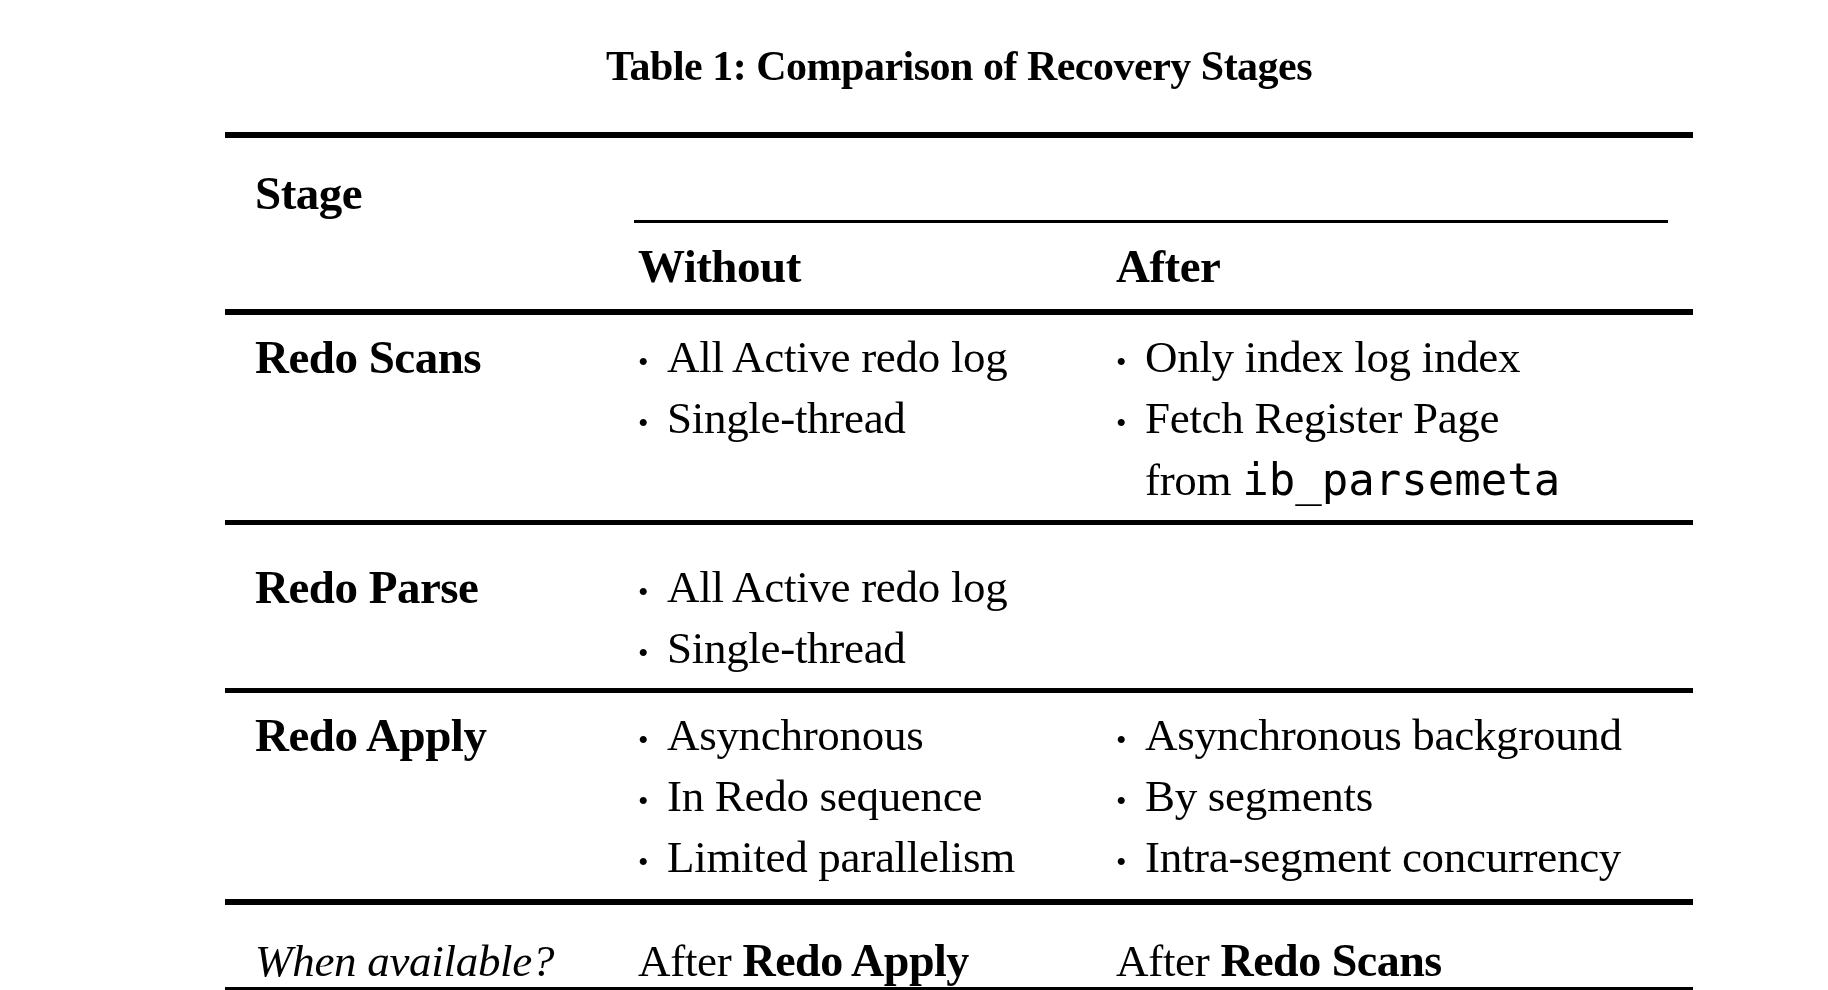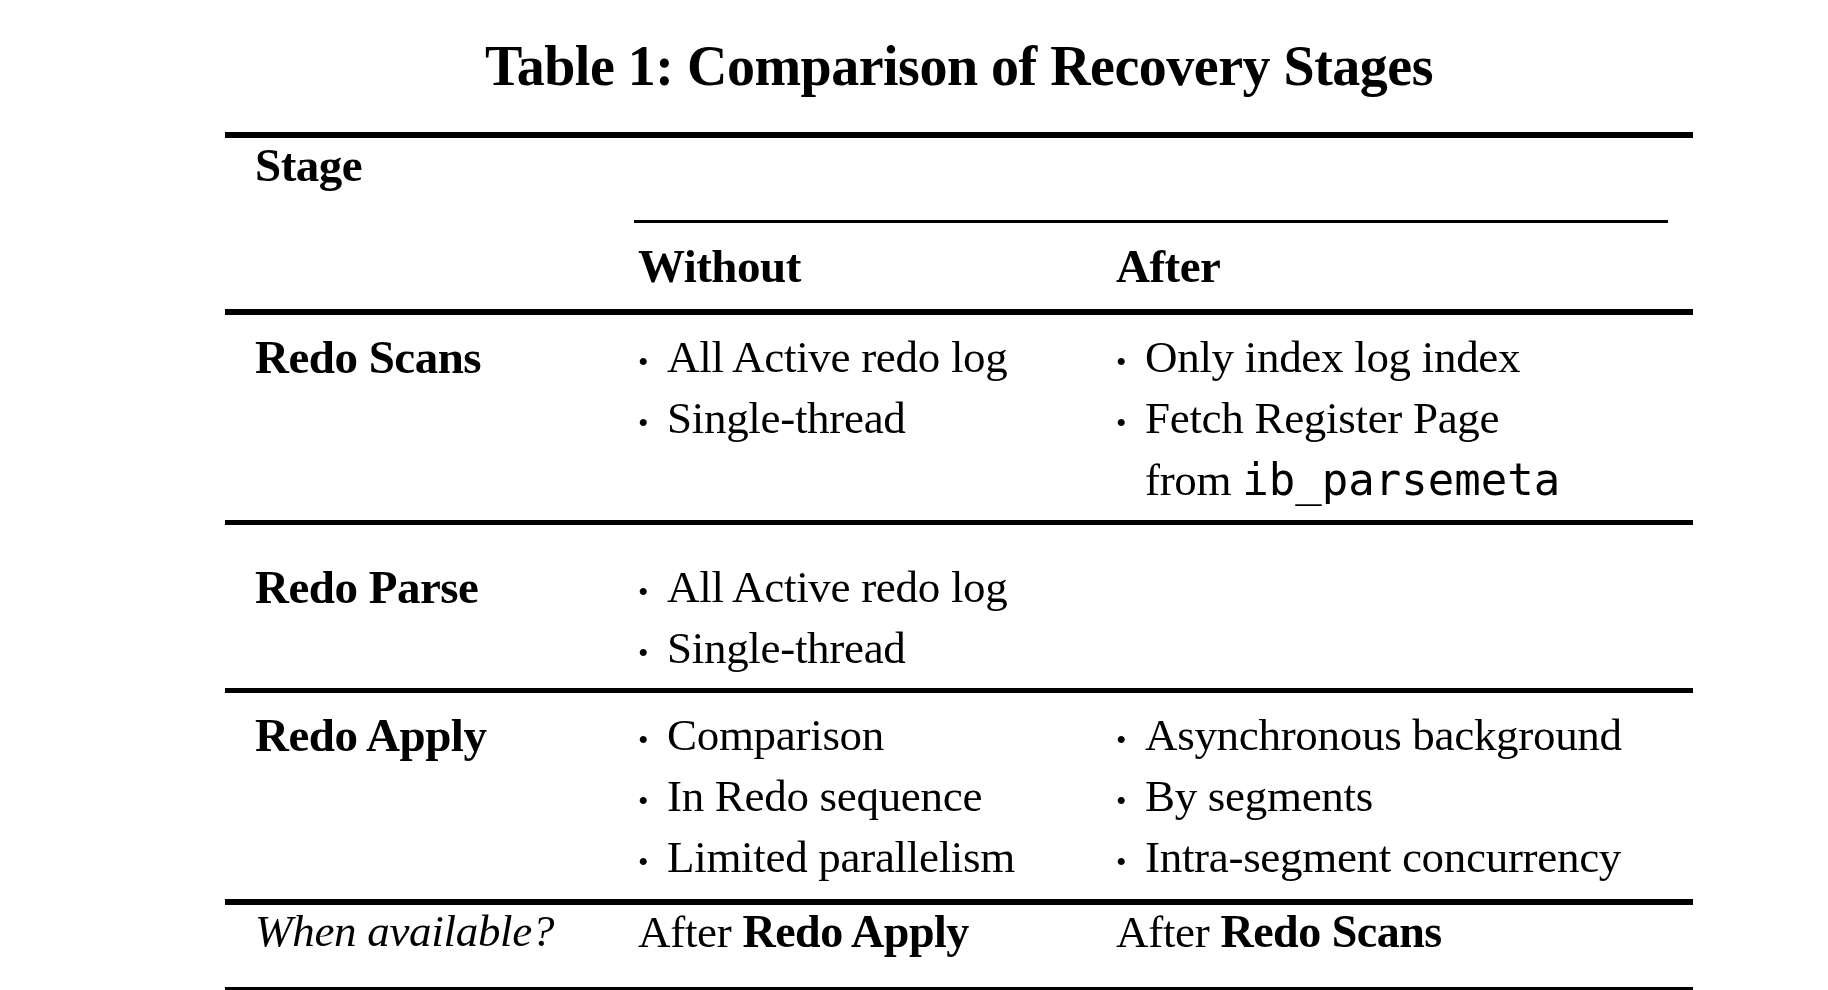--- a/index.html
+++ b/index.html
@@ -15,21 +15,21 @@
     font-family: "Liberation Serif", "DejaVu Serif", serif;
     color: #000000;
   }
   .caption {
     position: absolute;
     left: 225px;
     top: 34px;
     width: 1468px;
     text-align: center;
     font-weight: bold;
-    font-size: 56px;
+    font-size: 42px;
     line-height: 64px;
     letter-spacing: -0.5px;
   }
   .tbl {
     position: absolute;
     left: 225px;
     top: 132px;
     width: 1468px;
   }
   .hrule { background: #000000; width: 100%; }
@@ -40,21 +40,21 @@
     height: 3px;
     background: #000000;
     margin-left: 409px;
     margin-right: 25px;
   }
   .row { display: flex; box-sizing: border-box; }
   .c1 { width: 409px; box-sizing: border-box; padding-left: 30px; flex: none; }
   .c2 { width: 478px; box-sizing: border-box; padding-left: 4px; flex: none; }
   .c3 { width: 581px; box-sizing: border-box; padding-left: 4px; flex: none; }
   .span23 { width: 1059px; flex: none; text-align: center; }
-  .hdr1 { height: 82px; align-items: flex-start; flex-direction: column; }
+  .hdr1 { height: 82px; align-items: flex-end; }
   .hdr2 { height: 86px; align-items: center; }
   .bold { font-weight: bold; font-size: 47px; letter-spacing: -0.5px; }
   .bodyrow { align-items: flex-start; padding-top: 14px; }
   .rowA { height: 205px; }
   .rowB { height: 143px; margin-top: 20px; }
   .rowC { height: 206px; }
   .label { font-weight: bold; font-size: 47px; line-height: 57px; letter-spacing: -0.5px; }
   .line {
     display: flex;
     align-items: baseline;
@@ -68,21 +68,21 @@
     flex: none;
     font-size: 30px;
     line-height: 57px;
   }
   .mono {
     font-family: "DejaVu Sans Mono", "Liberation Mono", monospace;
     font-size: 44px;
     letter-spacing: 0;
     margin-top: 9px;
   }
-  .footerrow { height: 82px; align-items: flex-start; font-size: 45px; }
+  .footerrow { height: 82px; align-items: flex-end; font-size: 45px; }
   .italic { font-style: italic; font-size: 45px; letter-spacing: -0.3px; }
   .aftercell { font-size: 45px; letter-spacing: -0.3px; white-space: nowrap; }
   .aftercell b { font-size: 46px; letter-spacing: -0.5px; }
 </style>
 </head>
 <body>
 
 <div class="caption">Table 1: Comparison of Recovery Stages</div>
 
 <div class="tbl">
@@ -150,21 +150,21 @@
     <div class="c3"></div>
   </div>
 
   <div class="hrule h5"></div>
 
   <div class="row bodyrow rowC">
     <div class="c1 label">Redo Apply</div>
     <div class="c2">
       <div class="line">
         <span class="bul">•</span>
-        <span>Comparison</span>
+        <span>Asynchronous</span>
       </div>
       <div class="line">
         <span class="bul">•</span>
         <span>In Redo sequence</span>
       </div>
       <div class="line">
         <span class="bul">•</span>
         <span>Limited parallelism</span>
       </div>
     </div>

